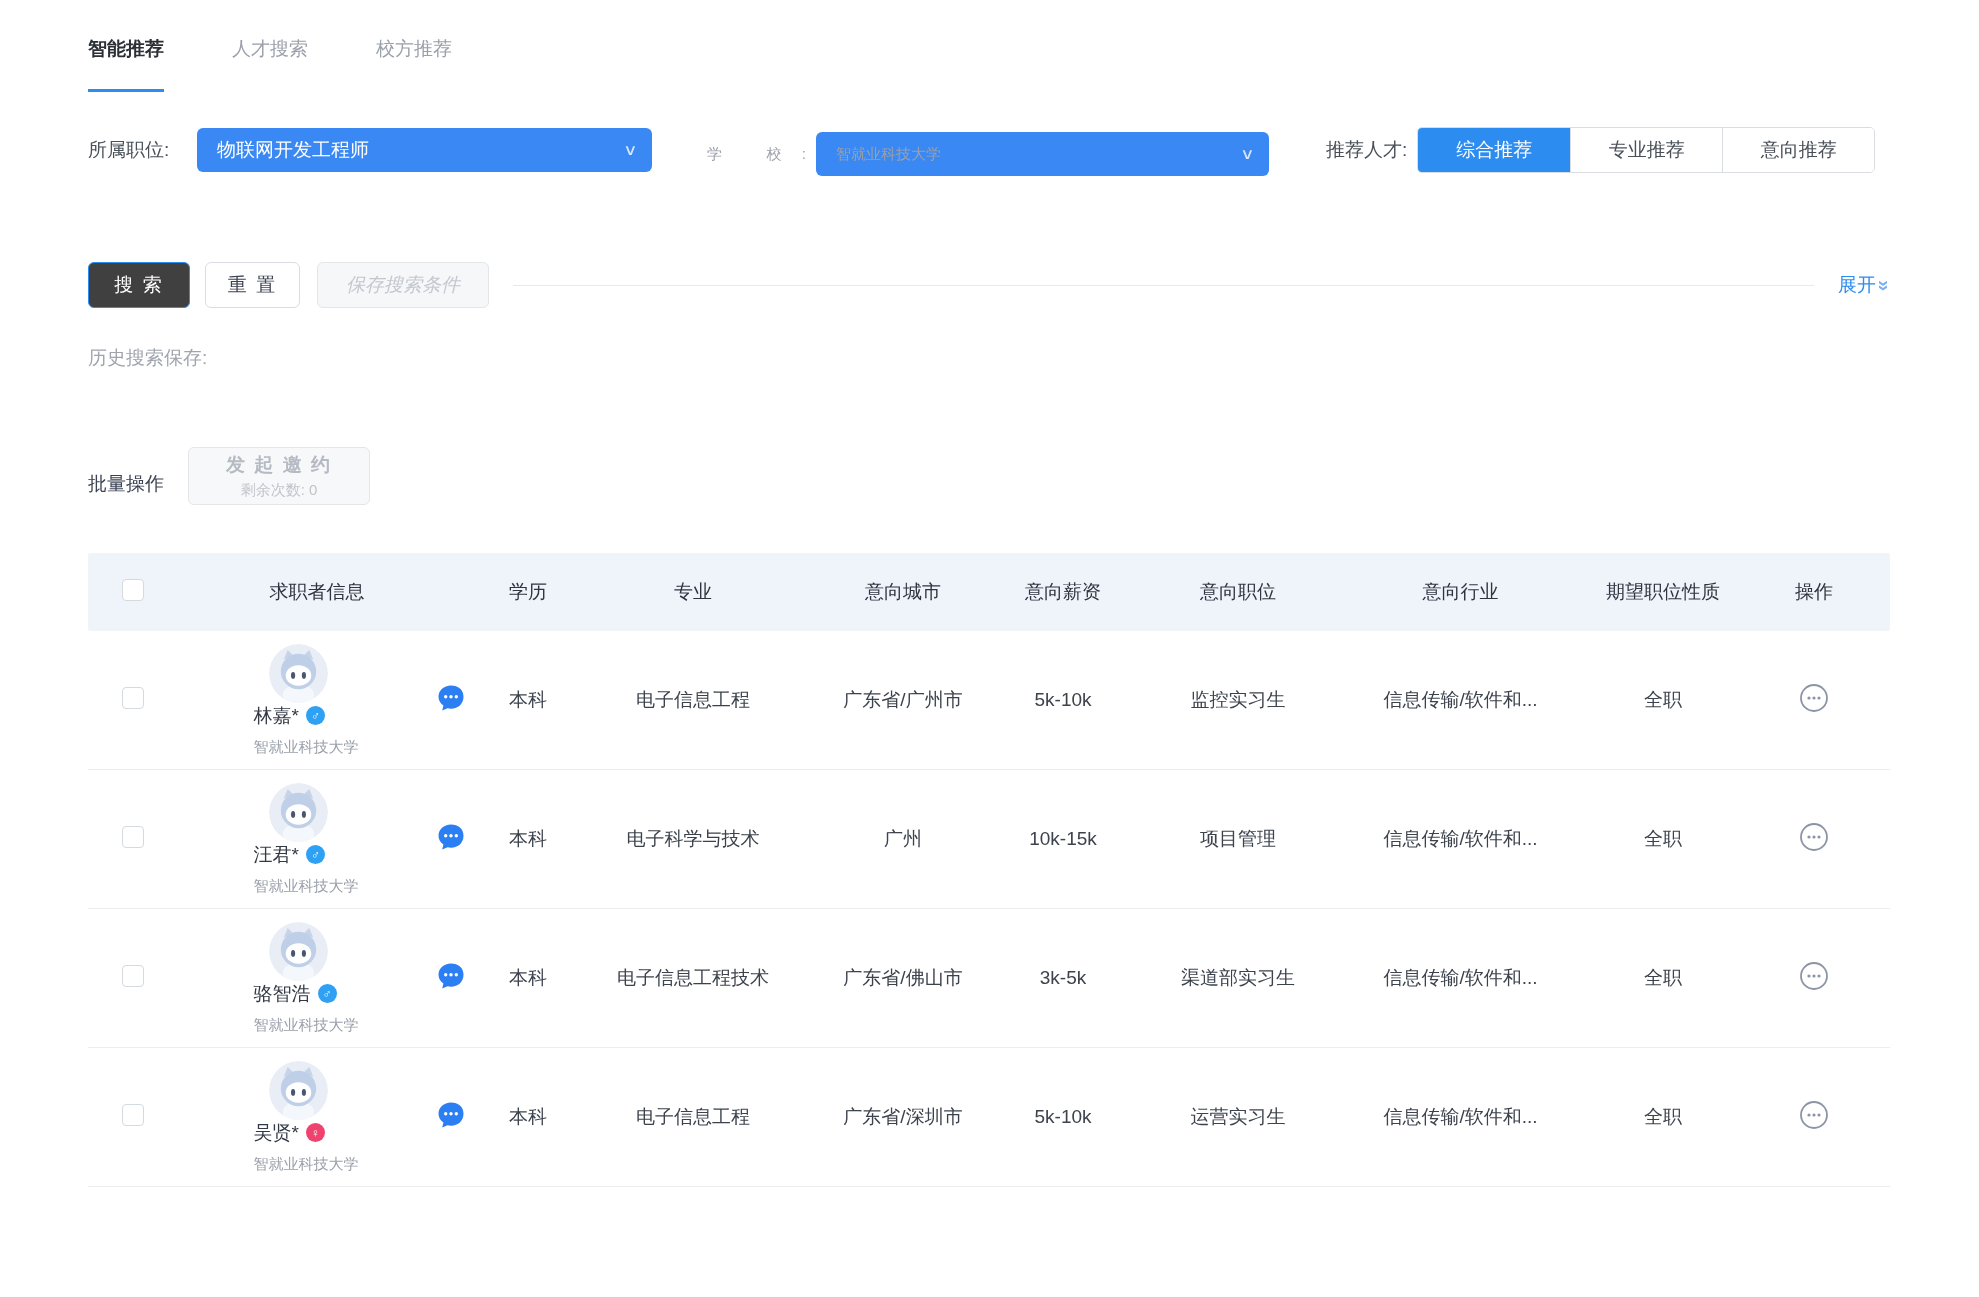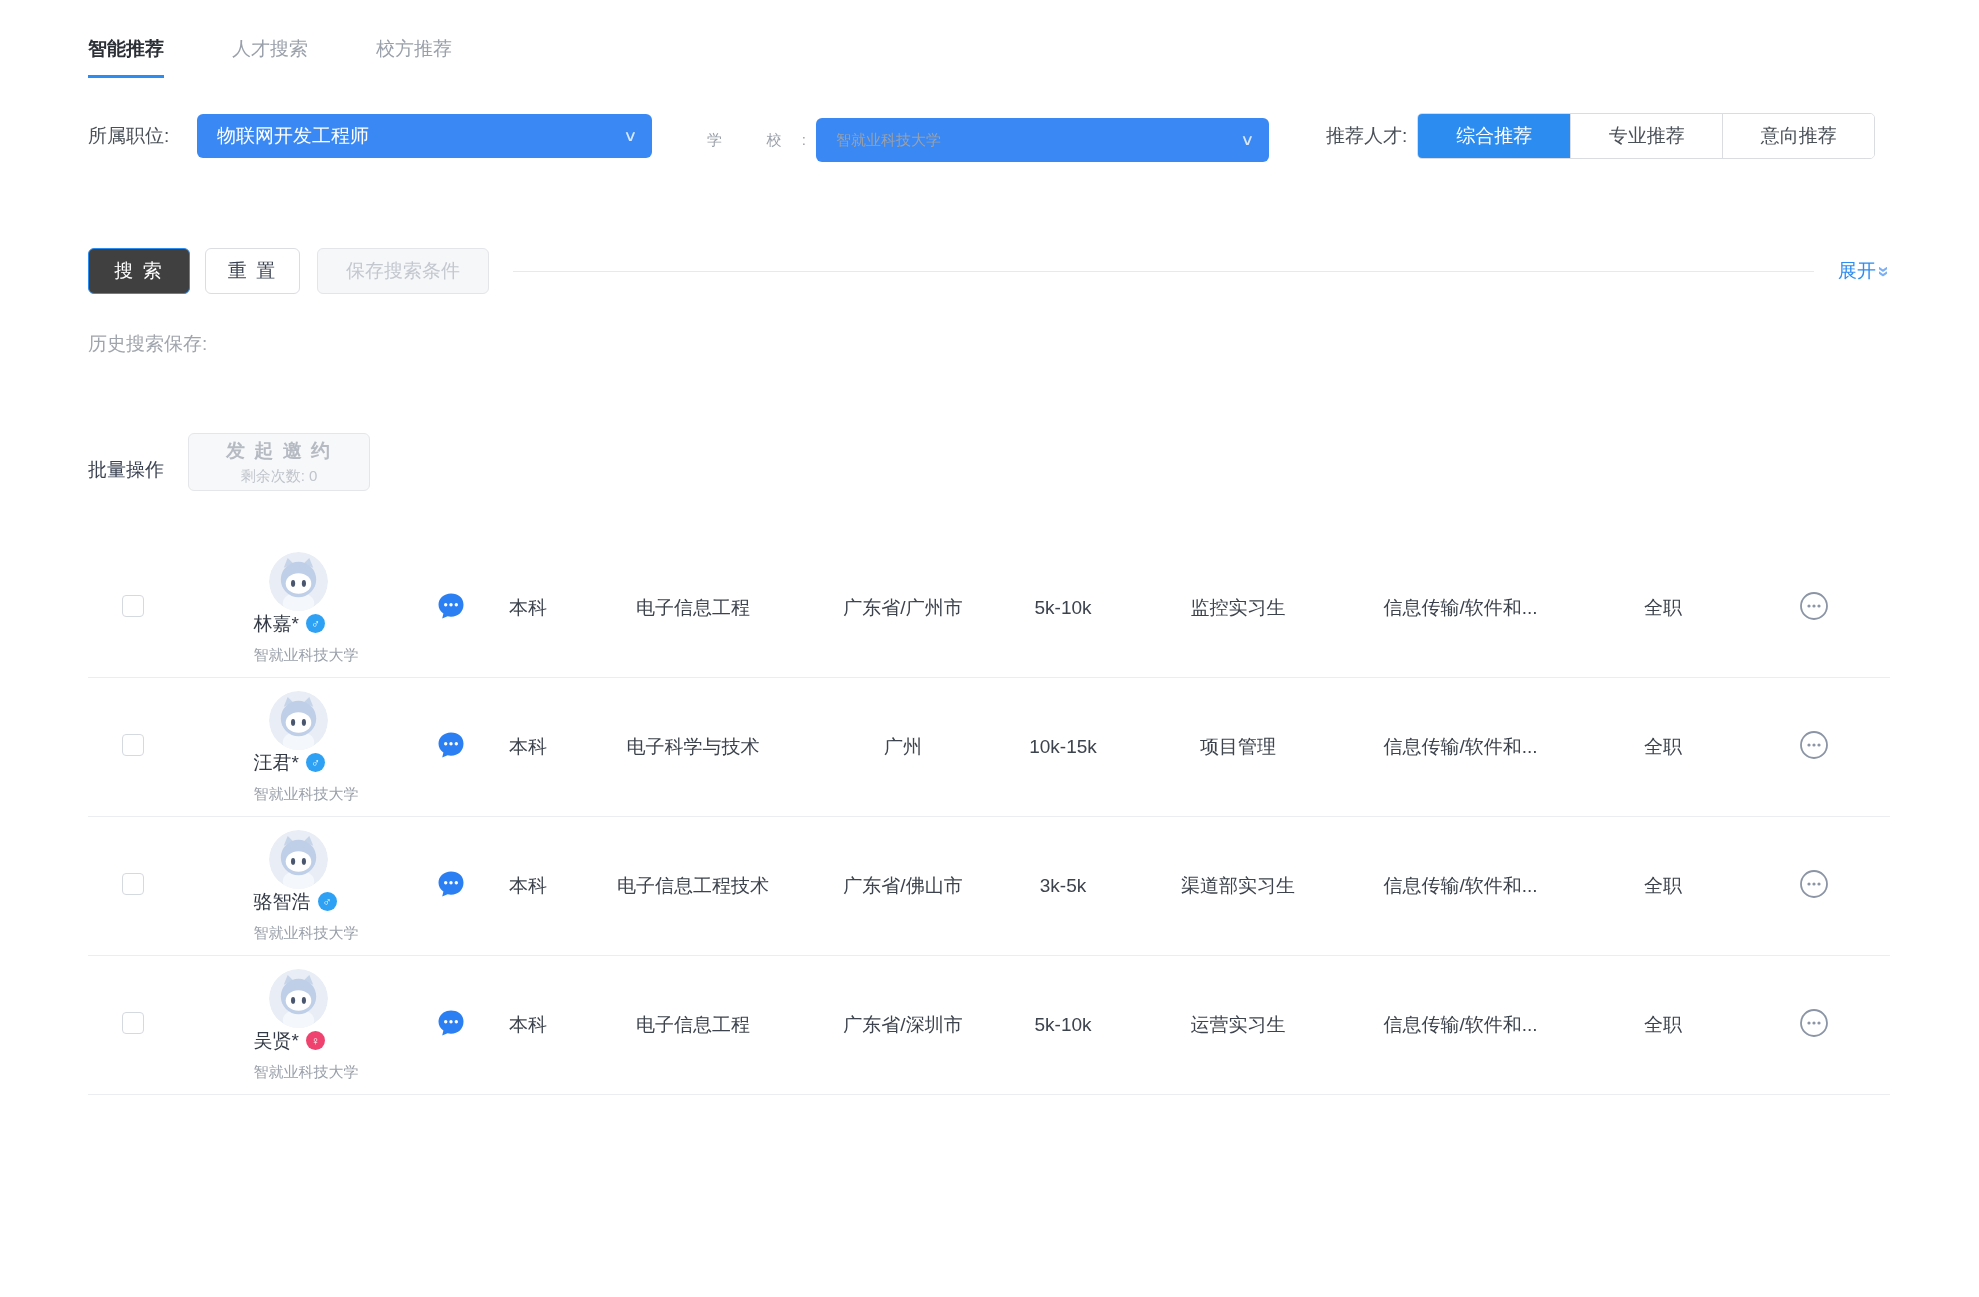--- a/index.html
+++ b/index.html
@@ -6,21 +6,21 @@
   html,body { width:1979px; height:1297px; overflow:hidden; background:#fff;
     font-family:"Liberation Sans","DejaVu Sans",sans-serif; color:#3d434d; }
   .page { padding:0 89px 0 88px; }
 
   
   .page-title { margin-top:38px; font-size:30px; font-weight:700; color:#24282f; letter-spacing:1px; }
   .page-subtitle { margin-top:10px; font-size:15px; color:#9aa0aa; }
 
   
   .tabs { margin-top:36px; display:flex; gap:68px; }
-  .tab { font-size:19px; color:#9aa0aa; padding-bottom:13px; border-bottom:3px solid transparent; cursor:pointer; }
+  .tab { font-size:19px; color:#9aa0aa; padding-bottom:27px; border-bottom:3px solid transparent; cursor:pointer; }
   .tab.active { color:#2b2f36; font-weight:700; border-bottom-color:#2D8CF0; }
 
   
   .filter-row { margin-top:31px; display:flex; align-items:center; }
   .flabel { font-size:19px; color:#4a5058; flex:none; }
   .flabel.position { width:98px; margin-right:11px; }
   .flabel.school { width:99px; margin-left:55px; margin-right:10px; text-align-last:justify; }
   .flabel.recommend { margin-left:57px; margin-right:10px; }
   .select { height:44px; background:#3988F4; border-radius:6px; color:#fff; font-size:19px;
     display:flex; align-items:center; justify-content:space-between; padding:0 16px 0 20px; cursor:pointer; flex:none; }
@@ -31,21 +31,21 @@
   .seg { width:152px; height:44px; background:#fff; border:none; border-left:1px solid #d9dce1;
     font-size:19px; color:#4a5058; cursor:pointer; font-family:inherit; }
   .seg:first-child { border-left:none; }
   .seg.active { background:#2D8CF0; color:#fff; }
 
   
   .action-row { margin-top:86px; display:flex; align-items:center; }
   .btn { height:46px; border-radius:6px; font-size:19px; cursor:pointer; font-family:inherit; letter-spacing:2px; }
   .btn.primary { width:102px; background:#404040; border:1px solid #2D8CF0; color:#fff; margin-right:15px; }
   .btn.plain { width:95px; background:#fff; border:1px solid #dadde2; color:#3b4252; margin-right:17px; }
-  .btn.disabled { width:172px; background:#f6f7f8; border:1px solid #e3e5e9; color:#c3c7cf; letter-spacing:0; cursor:default; }
+  .btn.disabled { width:172px; background:#f6f7f8; border:1px solid #e3e5e9; color:#c3c7cf; letter-spacing:0; cursor:default;font-style:italic; }
   .divider { flex:1; height:1px; background:#e6e9ed; margin:0 24px; }
   .expand { display:flex; align-items:center; color:#2D8CF0; font-size:19px; cursor:pointer; text-decoration:none; flex:none; }
   .dchev { display:inline-block; transform:rotate(90deg); font-size:20px; font-weight:700; margin-left:3px; color:#7aaef5; }
 
   .history { margin-top:37px; font-size:19px; color:#a0a5ad; }
 
   
   .batch-row { margin-top:76px; display:flex; align-items:flex-end; }
   .batch-label { font-size:19px; color:#3b4252; padding-bottom:8px; width:100px; }
   .invite-btn { width:182px; height:58px; background:#f7f8f9; border:1px solid #e4e6ea; border-radius:6px;
@@ -121,20 +121,33 @@
 
   <div class="batch-row">
     <span class="batch-label">批量操作</span>
     <button class="invite-btn">
       <span class="invite-main">发 起 邀 约</span>
       <span class="invite-sub">剩余次数: 0</span>
     </button>
   </div>
 
   <div class="table">
+    <div class="thead">
+      <div class="cell"><span class="checkbox"></span></div>
+      <div class="cell c-applicant">求职者信息</div>
+      <div class="cell"></div>
+      <div class="cell">学历</div>
+      <div class="cell">专业</div>
+      <div class="cell">意向城市</div>
+      <div class="cell">意向薪资</div>
+      <div class="cell">意向职位</div>
+      <div class="cell">意向行业</div>
+      <div class="cell">期望职位性质</div>
+      <div class="cell">操作</div>
+    </div>
     <div id="table-body">
   <div class="trow">
     <div class="cell"><span class="checkbox"></span></div>
     <div class="cell c-applicant body">
       <span class="avatar">
         <svg viewBox="0 0 60 60" width="59" height="59">
           <circle cx="30" cy="30" r="30" fill="#E9EDF5"></circle>
           <path d="M15 16 L19 6 L25 12 Z" fill="#C6D4E9"></path>
           <path d="M45 16 L41 6 L35 12 Z" fill="#C6D4E9"></path>
           <ellipse cx="30" cy="52" rx="16" ry="11" fill="#F4F7FB"></ellipse>

